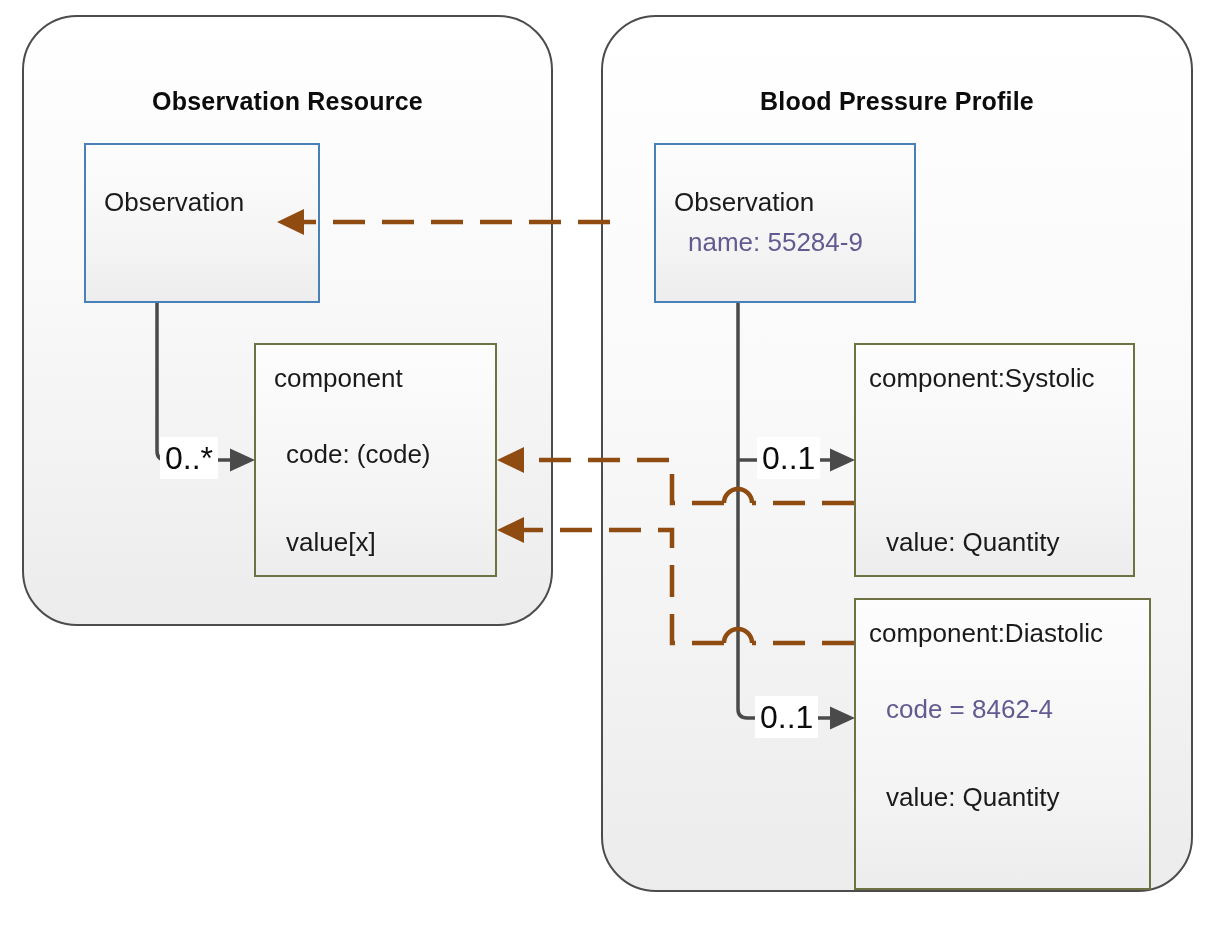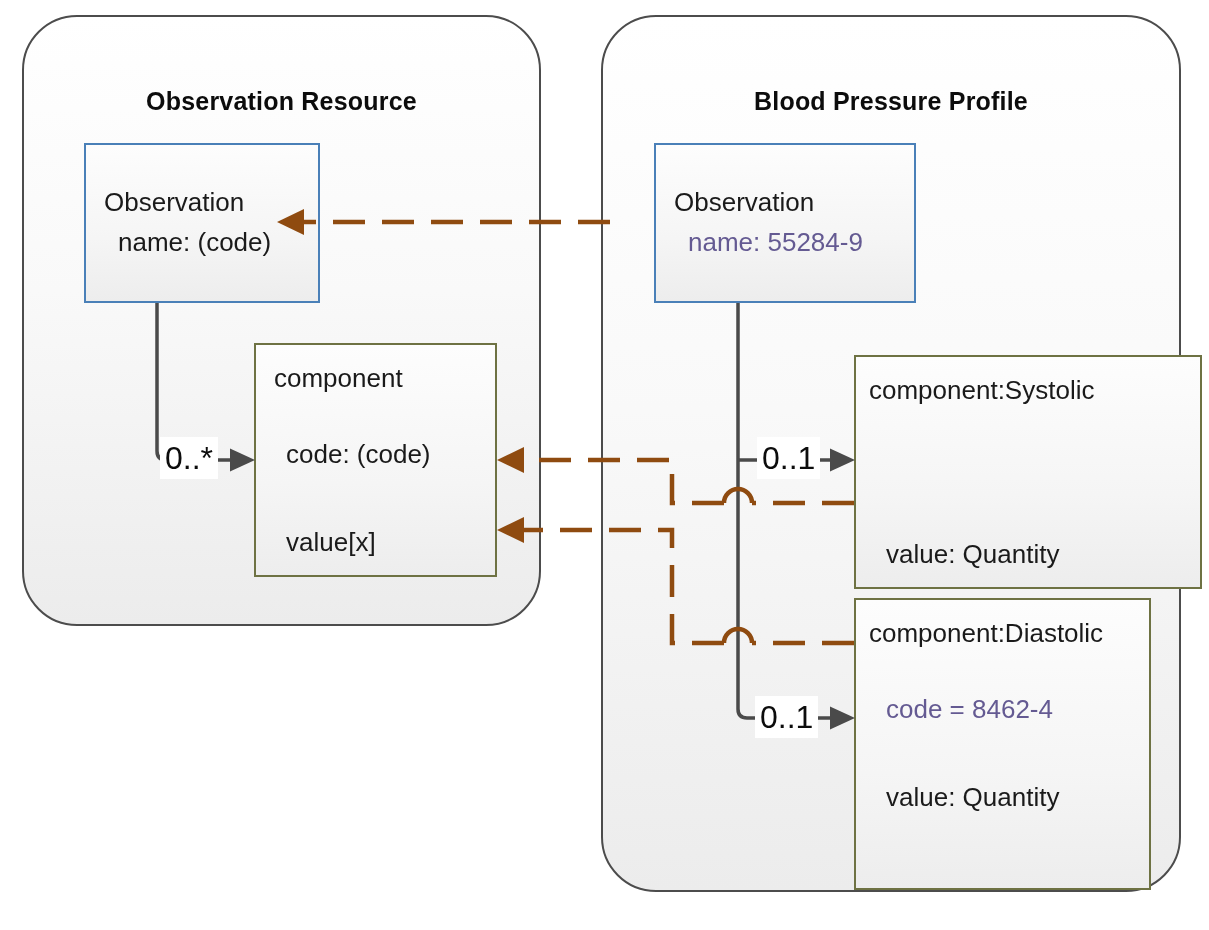--- a/index.html
+++ b/index.html
@@ -4,41 +4,42 @@
 <style>
   html,body{margin:0;padding:0;background:#ffffff;}
   .stage{
     position:relative;width:1209px;height:930px;background:#ffffff;
     font-family:"Liberation Sans",sans-serif;color:#1a1a1a;overflow:hidden;
   }
   .panel{
     position:absolute;border:2px solid #4c4c4c;border-radius:55px;
     background:linear-gradient(180deg,#ffffff 0%,#f9f9f9 45%,#ececec 100%);
     z-index:1;
+    padding-left:12px;
   }
   .panel-left {left:22px; top:15px; width:515px; height:607px;}
   .panel-right{left:601px;top:15px; width:576px; height:873px;}
   .panel-title{
     position:absolute;top:70px;left:0;right:0;text-align:center;
     font-size:25px;font-weight:bold;color:#0c0c0c;letter-spacing:.2px;
   }
   .node{
     position:absolute;box-sizing:border-box;border:2px solid;
     background:linear-gradient(180deg,#fdfdfd 0%,#f5f5f5 60%,#ededed 100%);
     font-size:26px;z-index:3;
   }
   .node span{position:absolute;white-space:nowrap;}
   .blue {border-color:#4a80b8;margin-left:44px;}
   .olive{border-color:#6e7243;}
   .purple{color:#645a92;}
 
   .node-lobs {left:40px; top:143px;width:236px;height:160px;}
   .node-robs {left:610px;top:143px;width:262px;height:160px;}
   .node-lcomp{left:254px;top:343px;width:243px;height:234px;}
-  .node-sys  {left:854px;top:355px;width:348px;height:234px;padding-left:24px;}
+  .node-sys  {left:854px;top:343px;width:281px;height:234px;padding-left:24px;}
   .node-dia  {left:854px;top:598px;width:297px;height:292px;}
 
   .obs-line1{left:18px;top:42px;}
   .obs-line2{left:32px;top:82px;}
   .comp-title{left:18px;top:18px;}
   .ctl{left:13px;top:18px;}
   .fld1{left:30px;top:94px;}
   .fld2{left:30px;top:134px;margin-top:48px;}
 
   .connectors{position:absolute;left:0;top:0;z-index:5;pointer-events:none;}
@@ -59,21 +60,20 @@
   <div class="panel panel-left">
     <div class="panel-title">Observation Resource</div>
   </div>
 
   <div class="panel panel-right">
     <div class="panel-title">Blood Pressure Profile</div>
   </div>
 
   <div class="node blue node-lobs">
     <span class="obs-line1">Observation</span>
-    <span class="obs-line2">name: (code)</span>
   </div>
 
   <div class="node olive node-lcomp">
     <span class="comp-title">component</span>
     <span class="fld1">code: (code)</span>
     <span class="fld2">value[x]</span>
   </div>
 
   <div class="node blue node-robs">
     <span class="obs-line1">Observation</span>

